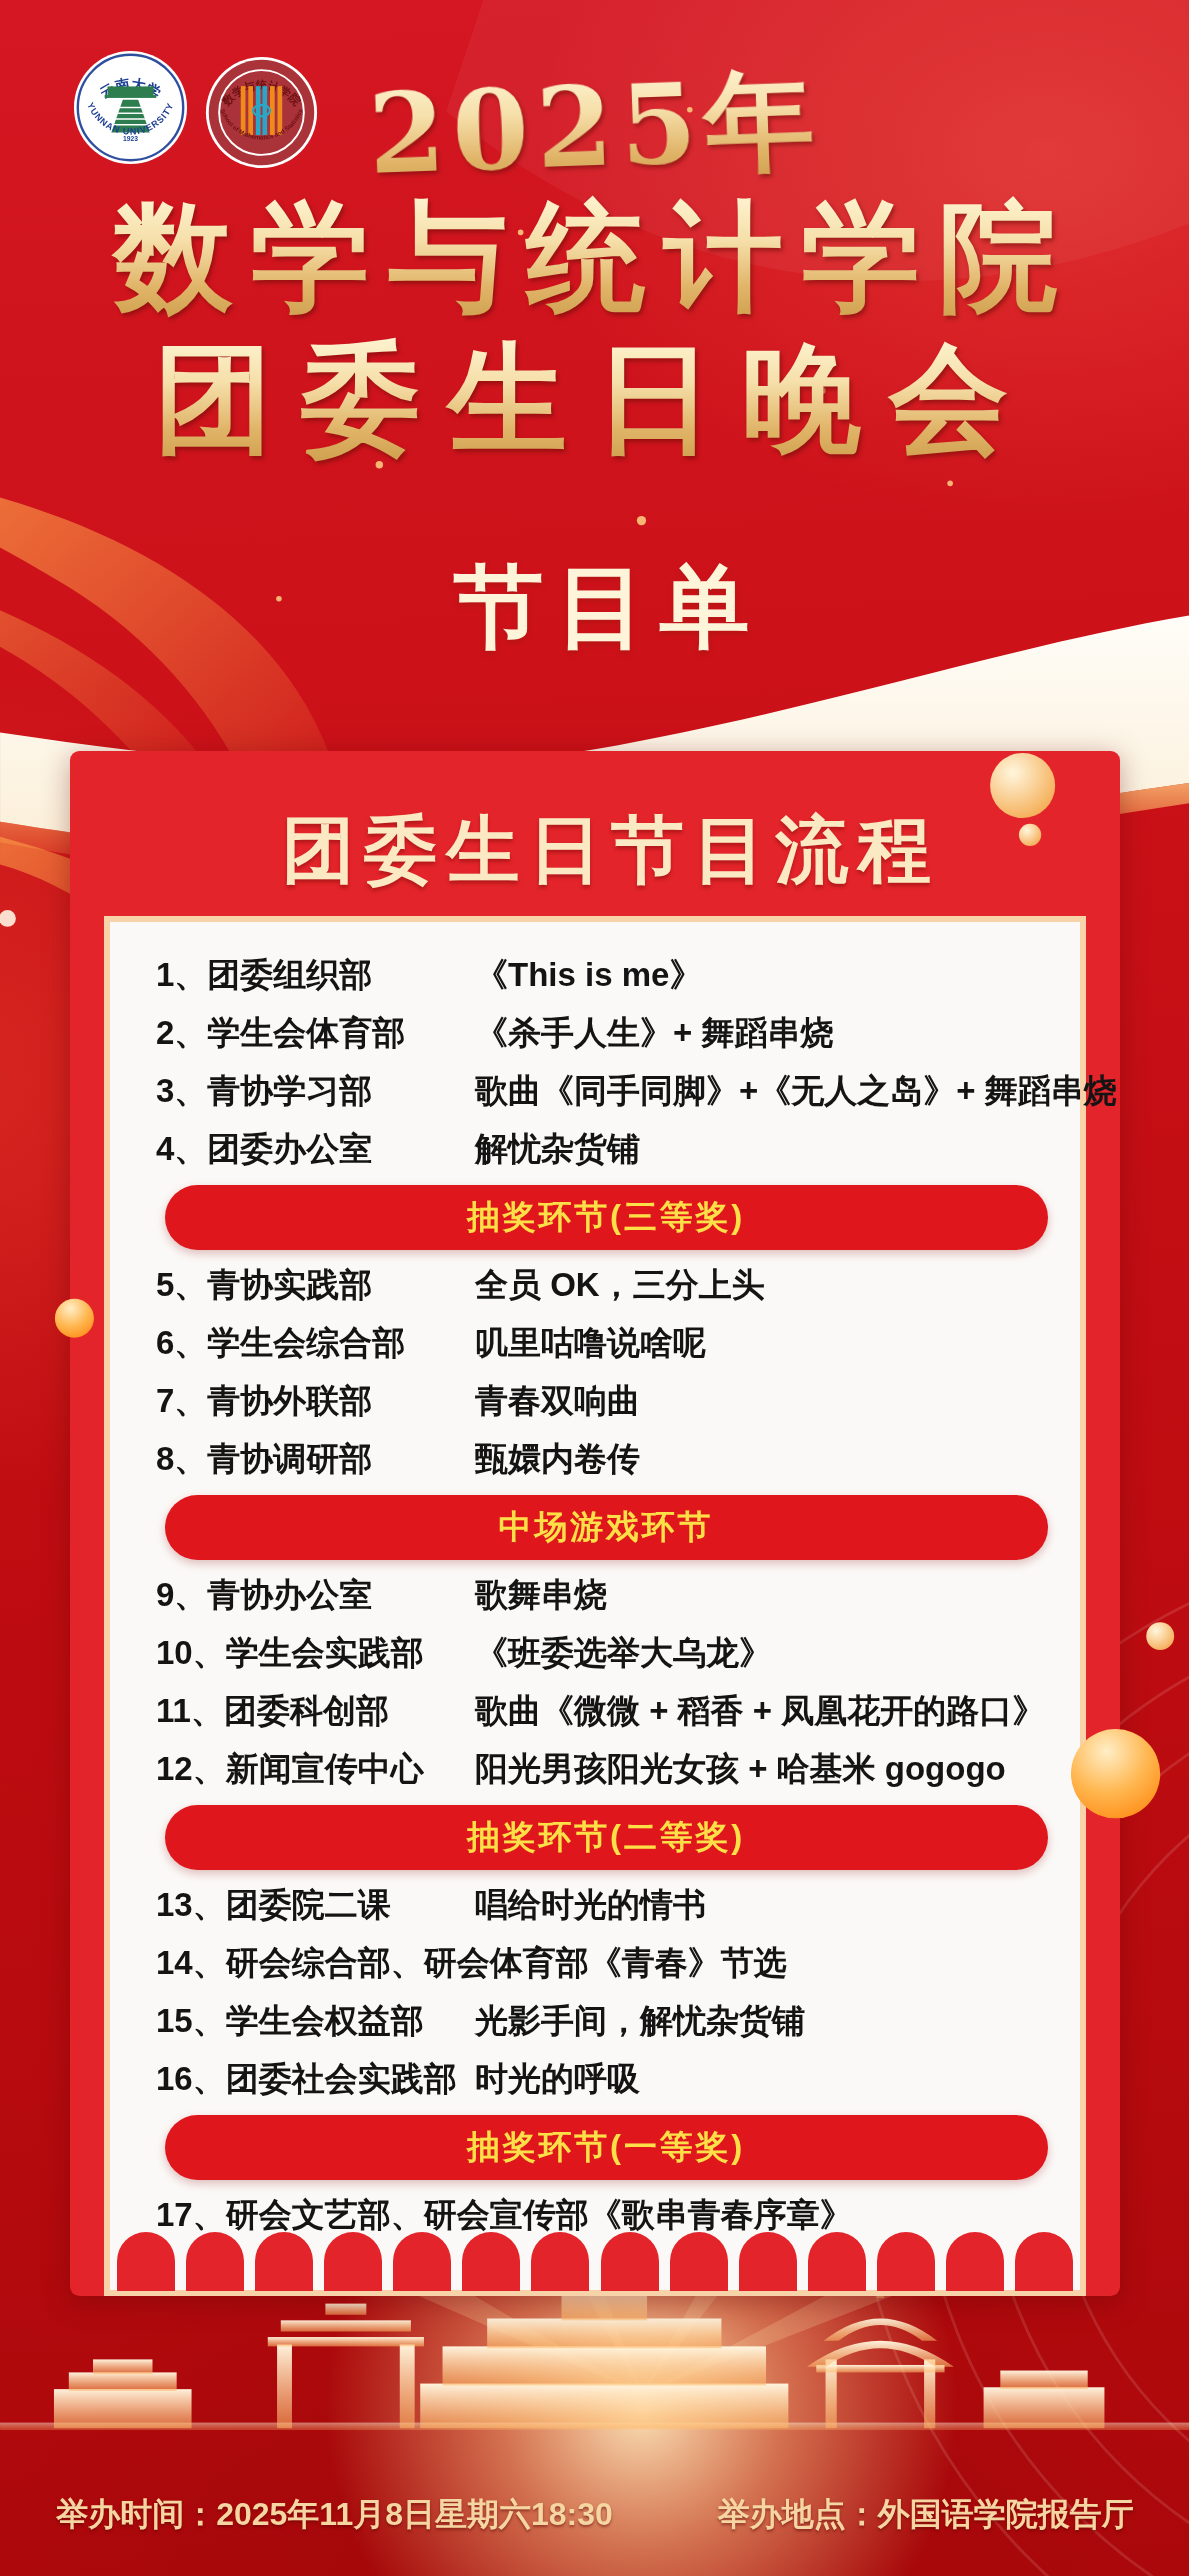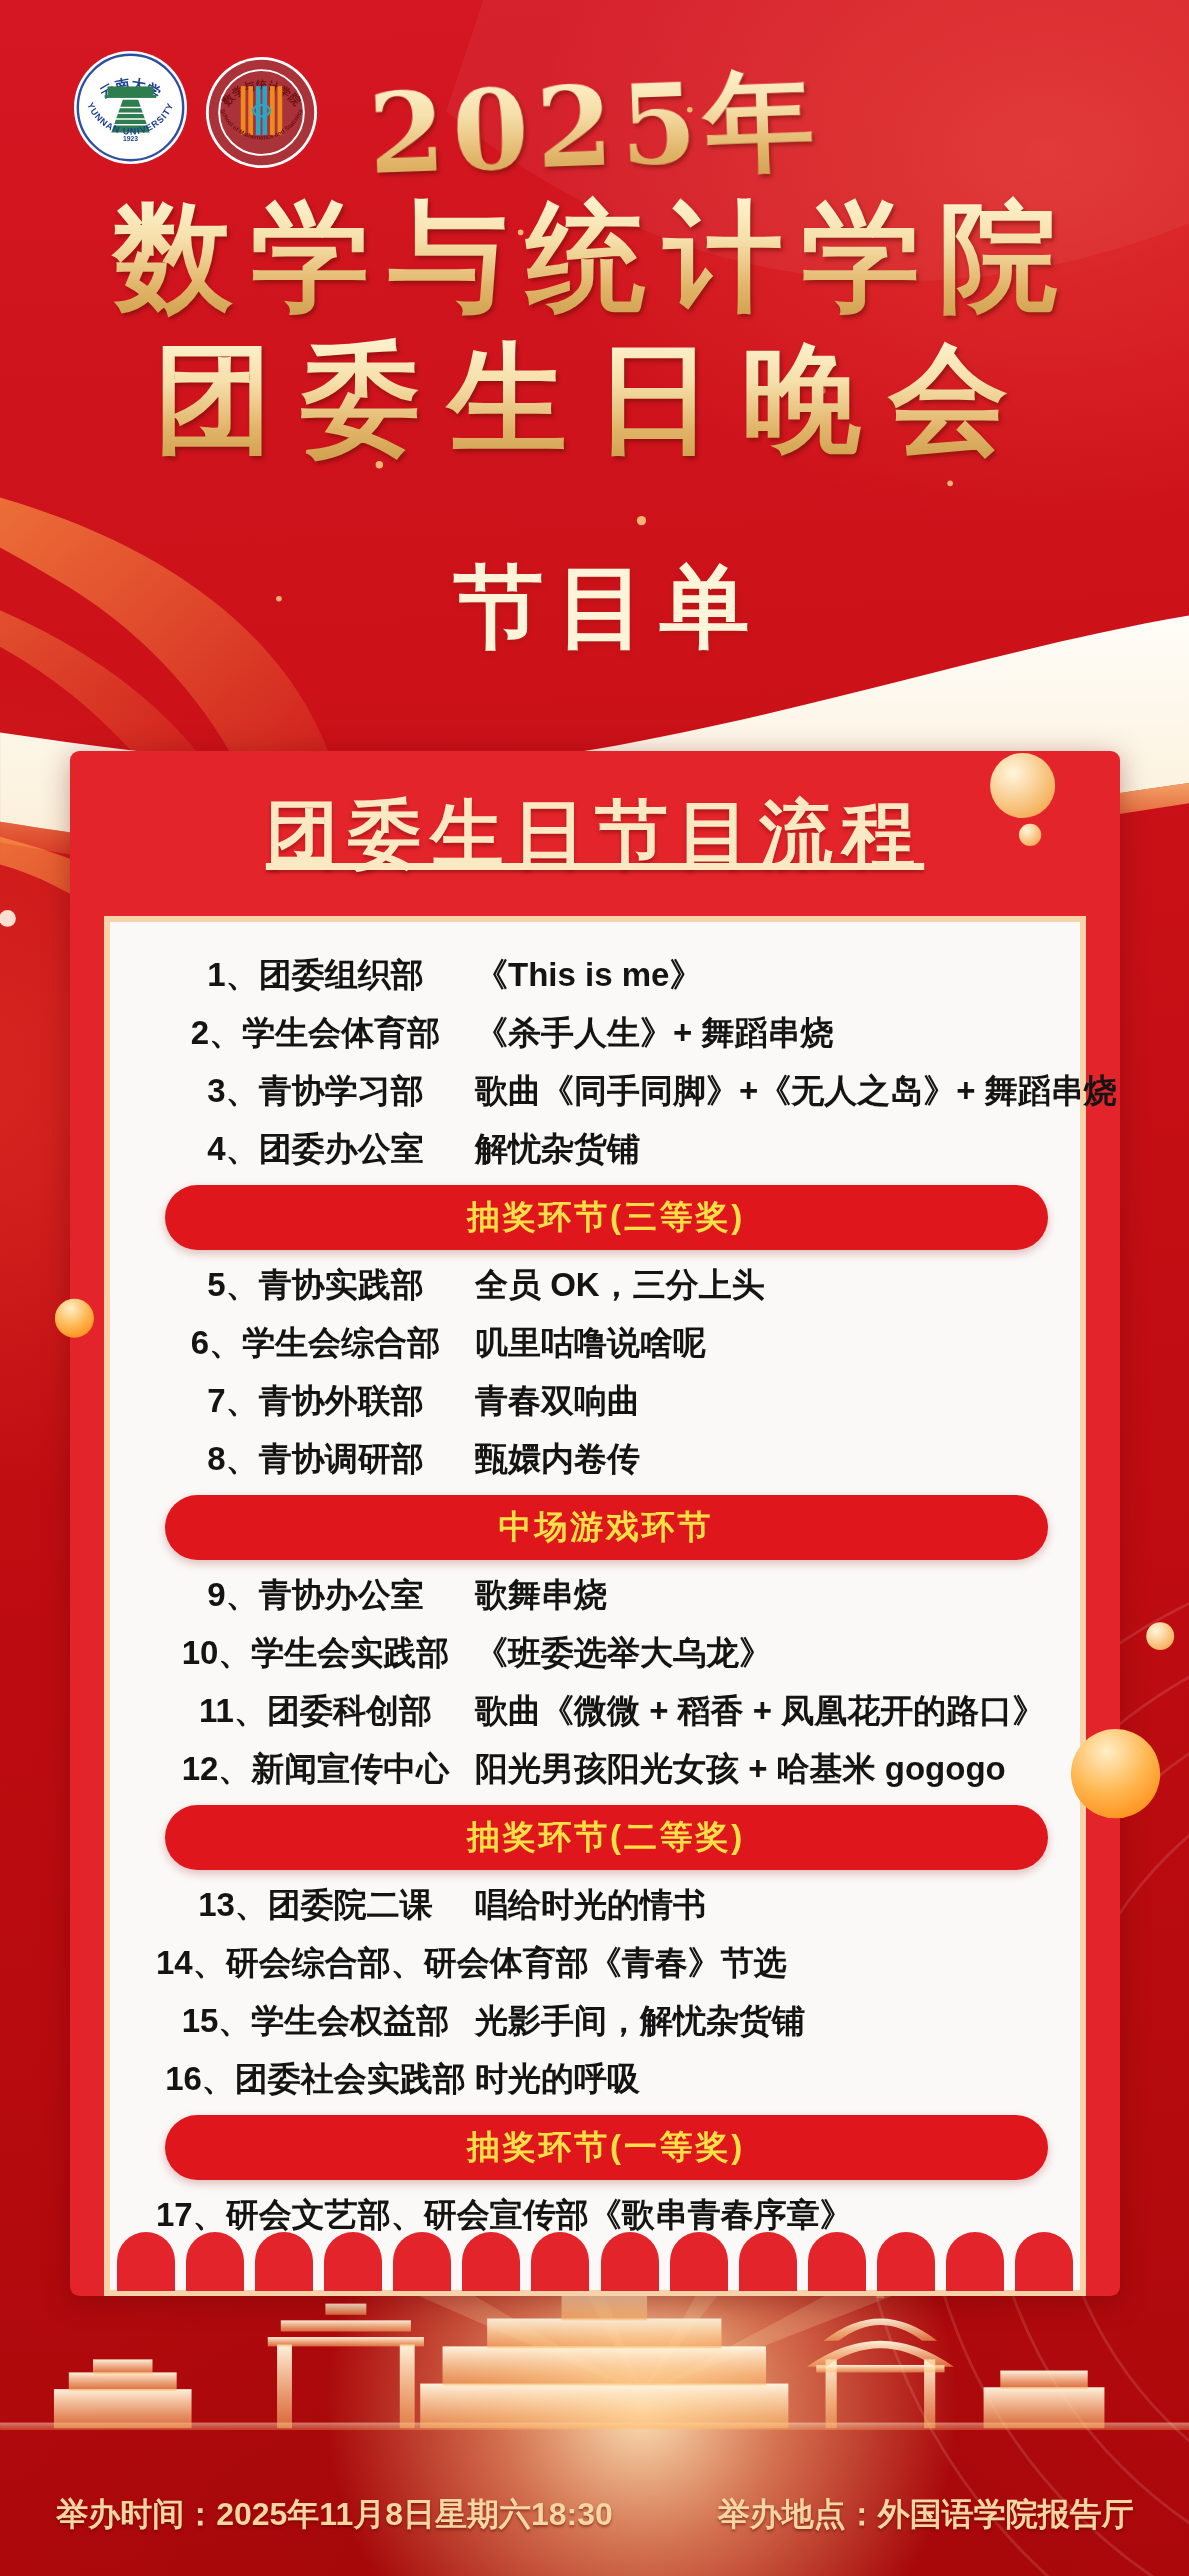--- a/index.html
+++ b/index.html
@@ -39,31 +39,30 @@
     text-shadow:0 2.8px 5.6px rgba(140,30,10,.35);
   }
 
   
   .card{
     position:absolute;left:70px;top:751px;width:1050px;height:1545px;z-index:2;
     background:var(--card-red,#e3242a);border-radius:9.3px;
     box-shadow:0 5.6px 28px rgba(90,5,5,.35);
   }
   .card-title{
-    position:absolute;left:0;top:35px;width:100%;margin:0;text-align:center;
+    position:absolute;left:0;top:35px;width:100%;margin:16px;text-align:center;
     font-family:"DejaVu Serif","Liberation Serif",serif;font-weight:bold;
     font-size:73px;letter-spacing:9.3px;color:#fbe9c4;
-    text-shadow:0 2.8px 3.7px rgba(120,10,8,.45);white-space:nowrap;text-decoration:underline;
+    text-shadow:0 2.8px 3.7px rgba(120,10,8,.45);white-space:nowrap;
   }
   .panel{
     position:absolute;left:34px;top:165px;width:982px;height:1380px;
     background:var(--panel-white,#fbf9f7);
     border:6.5px solid var(--panel-border-peach,#f8d2a8);box-sizing:border-box;
     padding:24px 24px 0 46px;
-    text-align:center;
   }
   .row{height:58px;display:flex;align-items:center;white-space:nowrap;}
   .dept{min-width:319px;font-size:33px;font-weight:bold;color:var(--list-text,#141414);}
   .prog{font-size:33px;font-weight:bold;color:var(--list-text,#141414);}
   .banner{
     height:65px;margin:6.5px auto;width:883px;border-radius:33px;
     background:var(--banner-red,#e0161d);
     display:flex;align-items:center;justify-content:center;
     box-shadow:0 3.7px 9.3px rgba(140,10,10,.25);
   }

